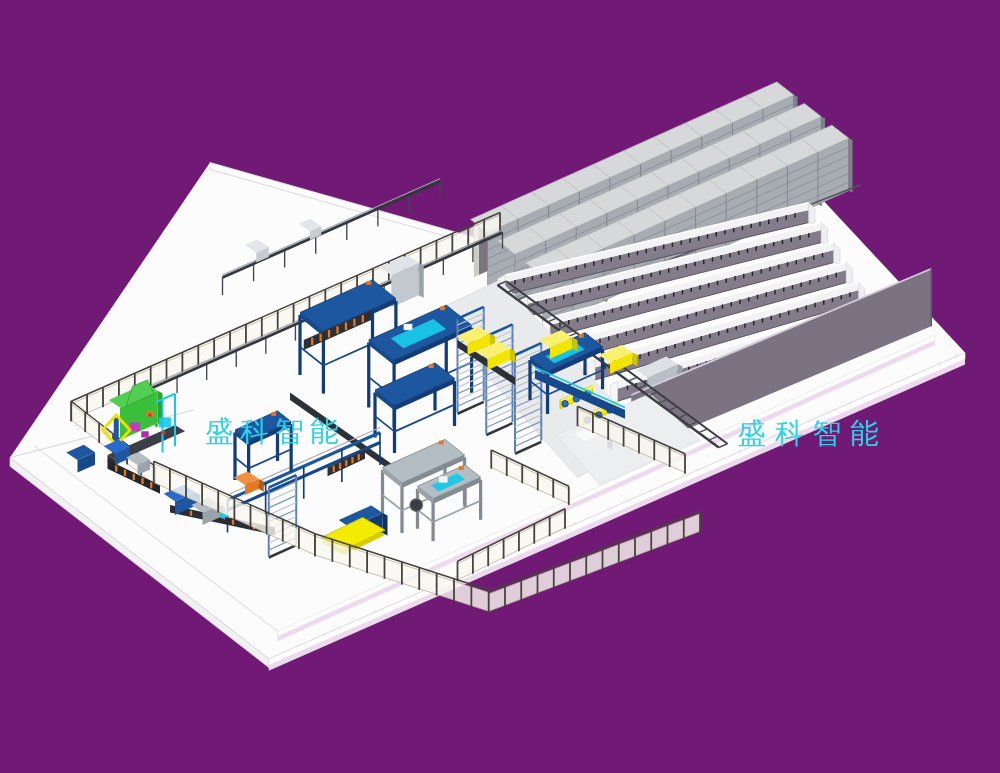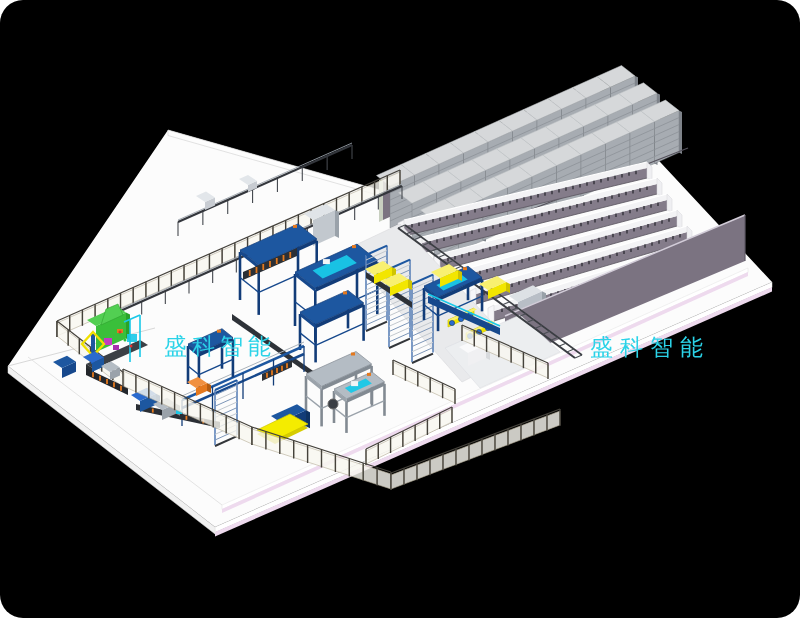--- a/index.html
+++ b/index.html
@@ -1,17 +1,17 @@
 <!DOCTYPE html>
 <html><head>
 <meta charset="utf-8">
 <style>
   html,body{margin:0;padding:0;background:#fff;}
-  .stage{position:relative;width:800px;height:618px;background:#000000;overflow:hidden;
-         font-family:"DejaVu Sans","Liberation Sans",sans-serif;border-radius:23px;}
+  .stage{position:relative;width:800px;height:618px;background:#701a75;overflow:hidden;
+         font-family:"DejaVu Sans","Liberation Sans",sans-serif;}
   svg{position:absolute;left:0;top:0;}
   .wm{position:absolute;line-height:1;font-size:23px;font-weight:normal;white-space:nowrap;}
   #wm-left{left:164px;top:335px;letter-spacing:5px;}
   #wm-right{left:590px;top:336px;letter-spacing:7px;}
 </style>
 </head>
 <body>
 
 <div class="stage">
   <svg id="scene" width="800" height="618" viewBox="0 0 800 618">

